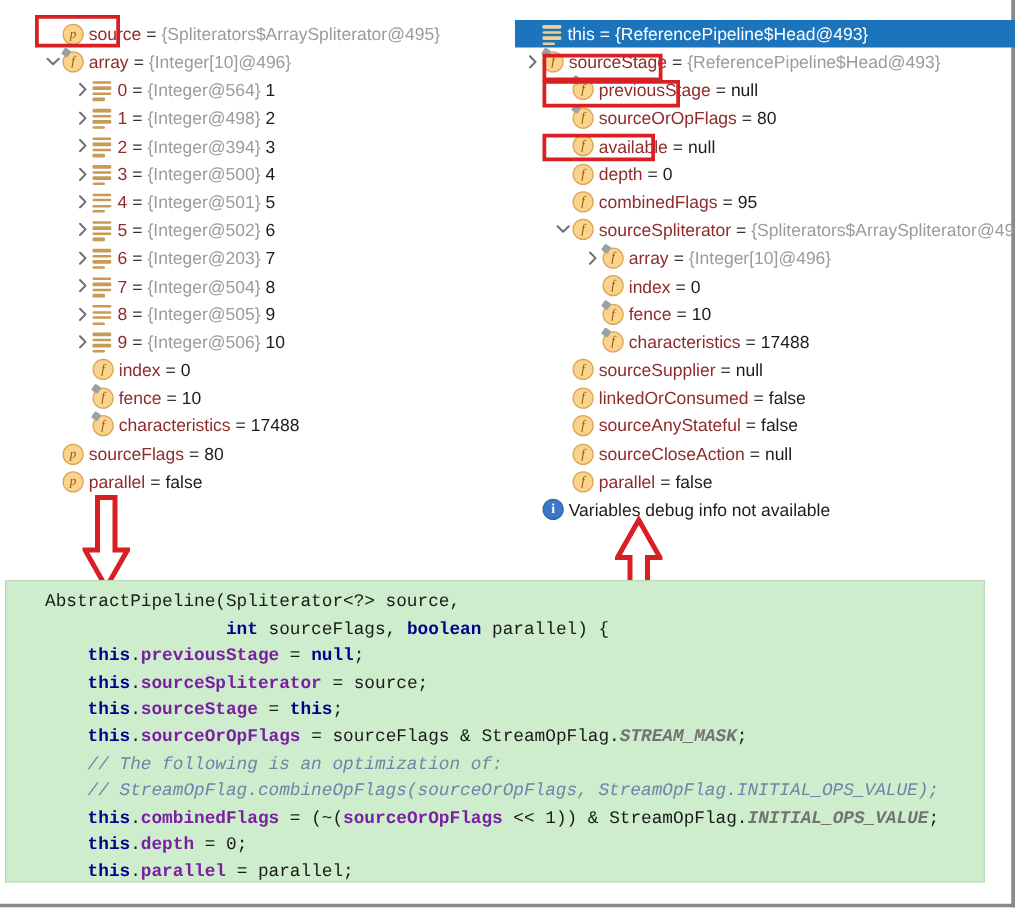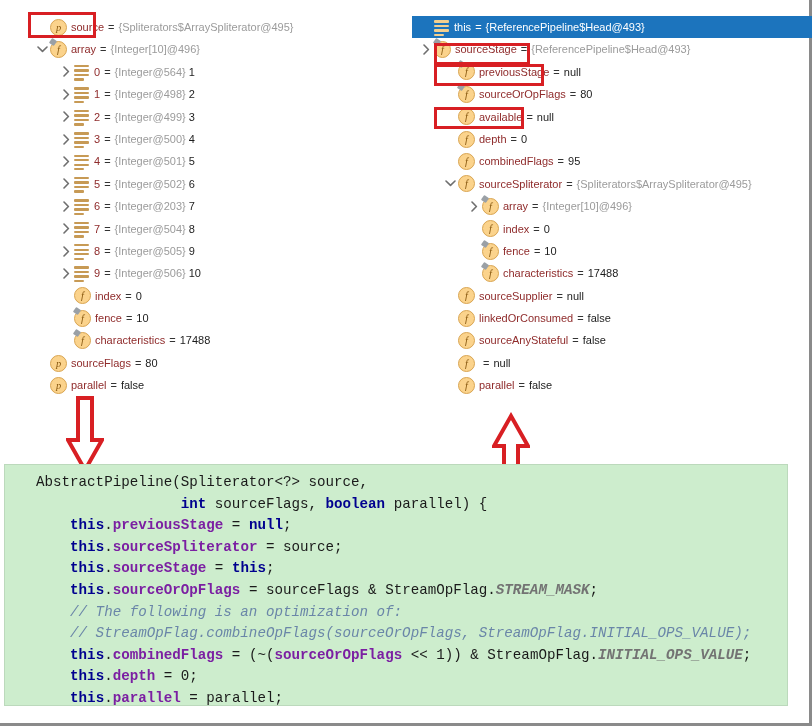--- a/index.html
+++ b/index.html
@@ -15,21 +15,21 @@
     border-right:3px solid #8a8a8a;
     border-bottom:3px solid #8a8a8a;
     box-sizing:border-box;
     background:#fff;
   }
 
   
   .tree{
     position:absolute;
     top:16px;
-    font-size:11px;
+    font-size:14px;
     color:#222;
     white-space:nowrap;
   }
   #tree-left{left:0px;width:406px;}
   #tree-right{left:412px;width:400px;}
 
   .row{
     height:22.4px;
     line-height:22.4px;
     display:flex;
@@ -228,21 +228,21 @@
           </svg>
         </span>
         <span class="ic obj">
           <i></i>
           <i></i>
           <i></i>
           <i></i>
         </span>
         <span class="name">2</span>
         <span class="eq">=</span>
-        <span class="val">{Integer@499}</span>
+        <span class="val">{Integer@394}</span>
         <span class="plain">&nbsp;3</span>
       </div>
       <div class="row">
         <span class="ind" style="width:58px"></span>
         <span class="tw">
           <svg width="7" height="11" viewBox="0 0 7 11">
             <path d="M1 1 L5.4 5.5 L1 10" fill="none" stroke="#6f6f6f" stroke-width="1.6" stroke-linecap="round" stroke-linejoin="round"></path>
           </svg>
         </span>
         <span class="ic obj">
@@ -541,30 +541,37 @@
         <span class="tw empty"></span>
         <span class="ic fld"></span>
         <span class="name">sourceAnyStateful</span>
         <span class="eq">=</span>
         <span class="val lit">false</span>
       </div>
       <div class="row">
         <span class="ind" style="width:30px"></span>
         <span class="tw empty"></span>
         <span class="ic fld"></span>
+        <span class="name">sourceCloseAction</span>
         <span class="eq">=</span>
         <span class="val lit">null</span>
       </div>
       <div class="row">
         <span class="ind" style="width:30px"></span>
         <span class="tw empty"></span>
         <span class="ic fld"></span>
         <span class="name">parallel</span>
         <span class="eq">=</span>
         <span class="val lit">false</span>
+      </div>
+      <div class="row">
+        <span class="ind" style="width:6px"></span>
+        <span class="tw empty"></span>
+        <span class="ic info"></span>
+        <span class="info-text">Variables debug info not available</span>
       </div>
     </div>
 
   <div id="boxes">
       <div class="redbox" style="left: 28px; top: 12px; width: 68px; height: 26px; border-color: rgb(216, 31, 35);"></div>
       <div class="redbox" style="left: 434px; top: 43px; width: 96px; height: 22px; border-color: rgb(216, 31, 35);"></div>
       <div class="redbox" style="left: 434px; top: 64px; width: 110px; height: 22px; border-color: rgb(216, 31, 35);"></div>
       <div class="redbox" style="left: 434px; top: 107px; width: 90px; height: 22px; border-color: rgb(216, 31, 35);"></div>
     </div>
 

